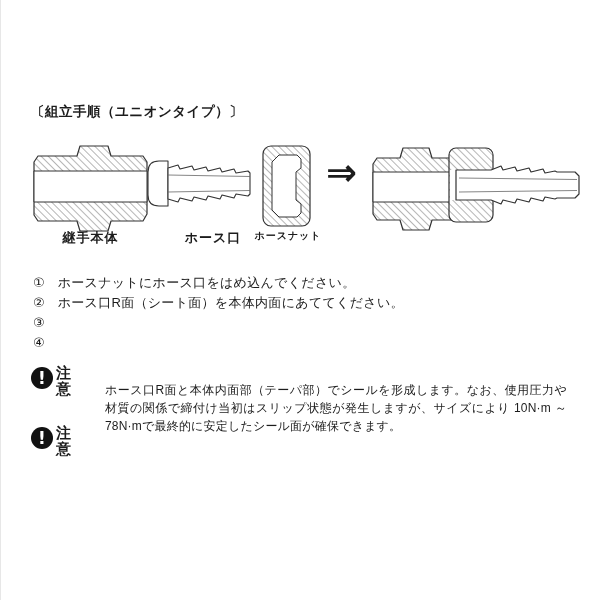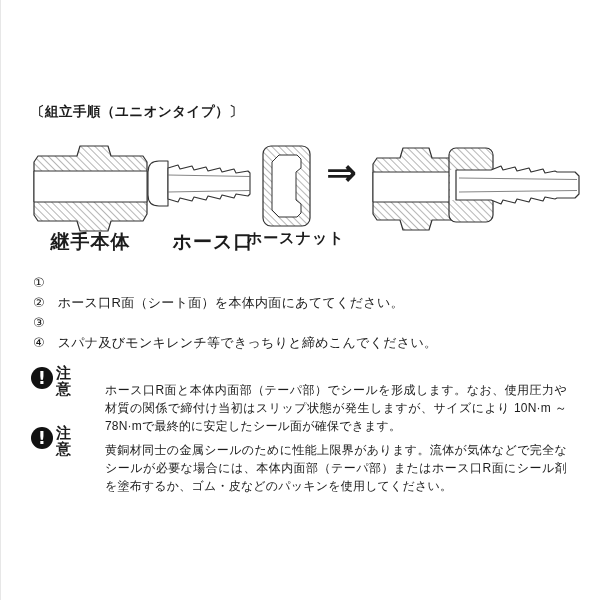--- a/index.html
+++ b/index.html
@@ -7,26 +7,26 @@
     position:relative;width:600px;height:600px;background:#ffffff;overflow:hidden;
     font-family:"Liberation Sans","DejaVu Sans",sans-serif;color:#1c1c1c;
     border-left:1px solid #e7e7e7;box-sizing:border-box;padding-left:21px;
   }
   .doc-title{
     position:absolute;left:30px;top:103px;font-size:13.5px;font-weight:bold;
     letter-spacing:.5px;white-space:nowrap;
   }
   .diagram-svg{position:absolute;left:0;top:138px;width:600px;height:112px;}
   .part-label{
-    position:absolute;top:229px;font-size:19px;font-weight:600;text-align:center;
+    position:absolute;top:229px;font-size:13px;font-weight:600;text-align:center;
     letter-spacing:1px;white-space:nowrap;
   }
   .label-body{left:33px;width:113px;}
   .label-port{left:162px;width:100px;}
-  .label-nut{left:246px;width:82px;font-size:15px;}
+  .label-nut{left:246px;width:82px;font-size:10px;}
   .big-arrow{
     position:absolute;left:325px;top:153px;font-size:37px;font-weight:bold;color:#1c1c1c;
     line-height:40px;
   }
   .steps{position:absolute;left:32px;top:273px;width:540px;}
   .step{display:flex;align-items:flex-start;line-height:20px;height:20px;font-size:13px;}
   .step-num{flex:0 0 auto;margin-right:13px;}
   .step-text{letter-spacing:.3px;white-space:nowrap;}
   .caution{position:absolute;left:30px;width:552px;display:flex;align-items:flex-start;}
   .caution-1{top:365px;}
@@ -91,31 +91,31 @@
 
   <span class="big-arrow">⇒</span>
 
   <div class="part-label label-body">継手本体</div>
   <div class="part-label label-port">ホース口</div>
   <div class="part-label label-nut">ホースナット</div>
 
   <div class="steps">
     <div class="step">
       <span class="step-num">①</span>
+      <span class="step-text">ホースナットにホース口をはめ込んでください。</span>
     </div>
     <div class="step">
       <span class="step-num">②</span>
       <span class="step-text">ホース口R面（シート面）を本体内面にあててください。</span>
     </div>
     <div class="step">
       <span class="step-num">③</span>
     </div>
     <div class="step">
       <span class="step-num">④</span>
-      <span class="step-text">スパナ及びモンキレンチ等できっちりと締めこんでください。</span>
     </div>
   </div>
 
   <div class="caution caution-1">
     <div class="caution-badge">
       <div class="caution-icon">!</div>
       <div class="caution-label">
         <span>注</span>
         <span>意</span>
       </div>
@@ -124,16 +124,15 @@
   </div>
 
   <div class="caution caution-2">
     <div class="caution-badge">
       <div class="caution-icon">!</div>
       <div class="caution-label">
         <span>注</span>
         <span>意</span>
       </div>
     </div>
-    <p class="caution-text">黄銅材同士の金属シールのために性能上限界があります。流体が気体などで完全なシールが必要な場合には、本体内面部（テーパ部）またはホース口R面にシール剤を塗布するか、ゴム・皮などのパッキンを使用してください。</p>
   </div>
 
 </div>
 
 </body></html>

